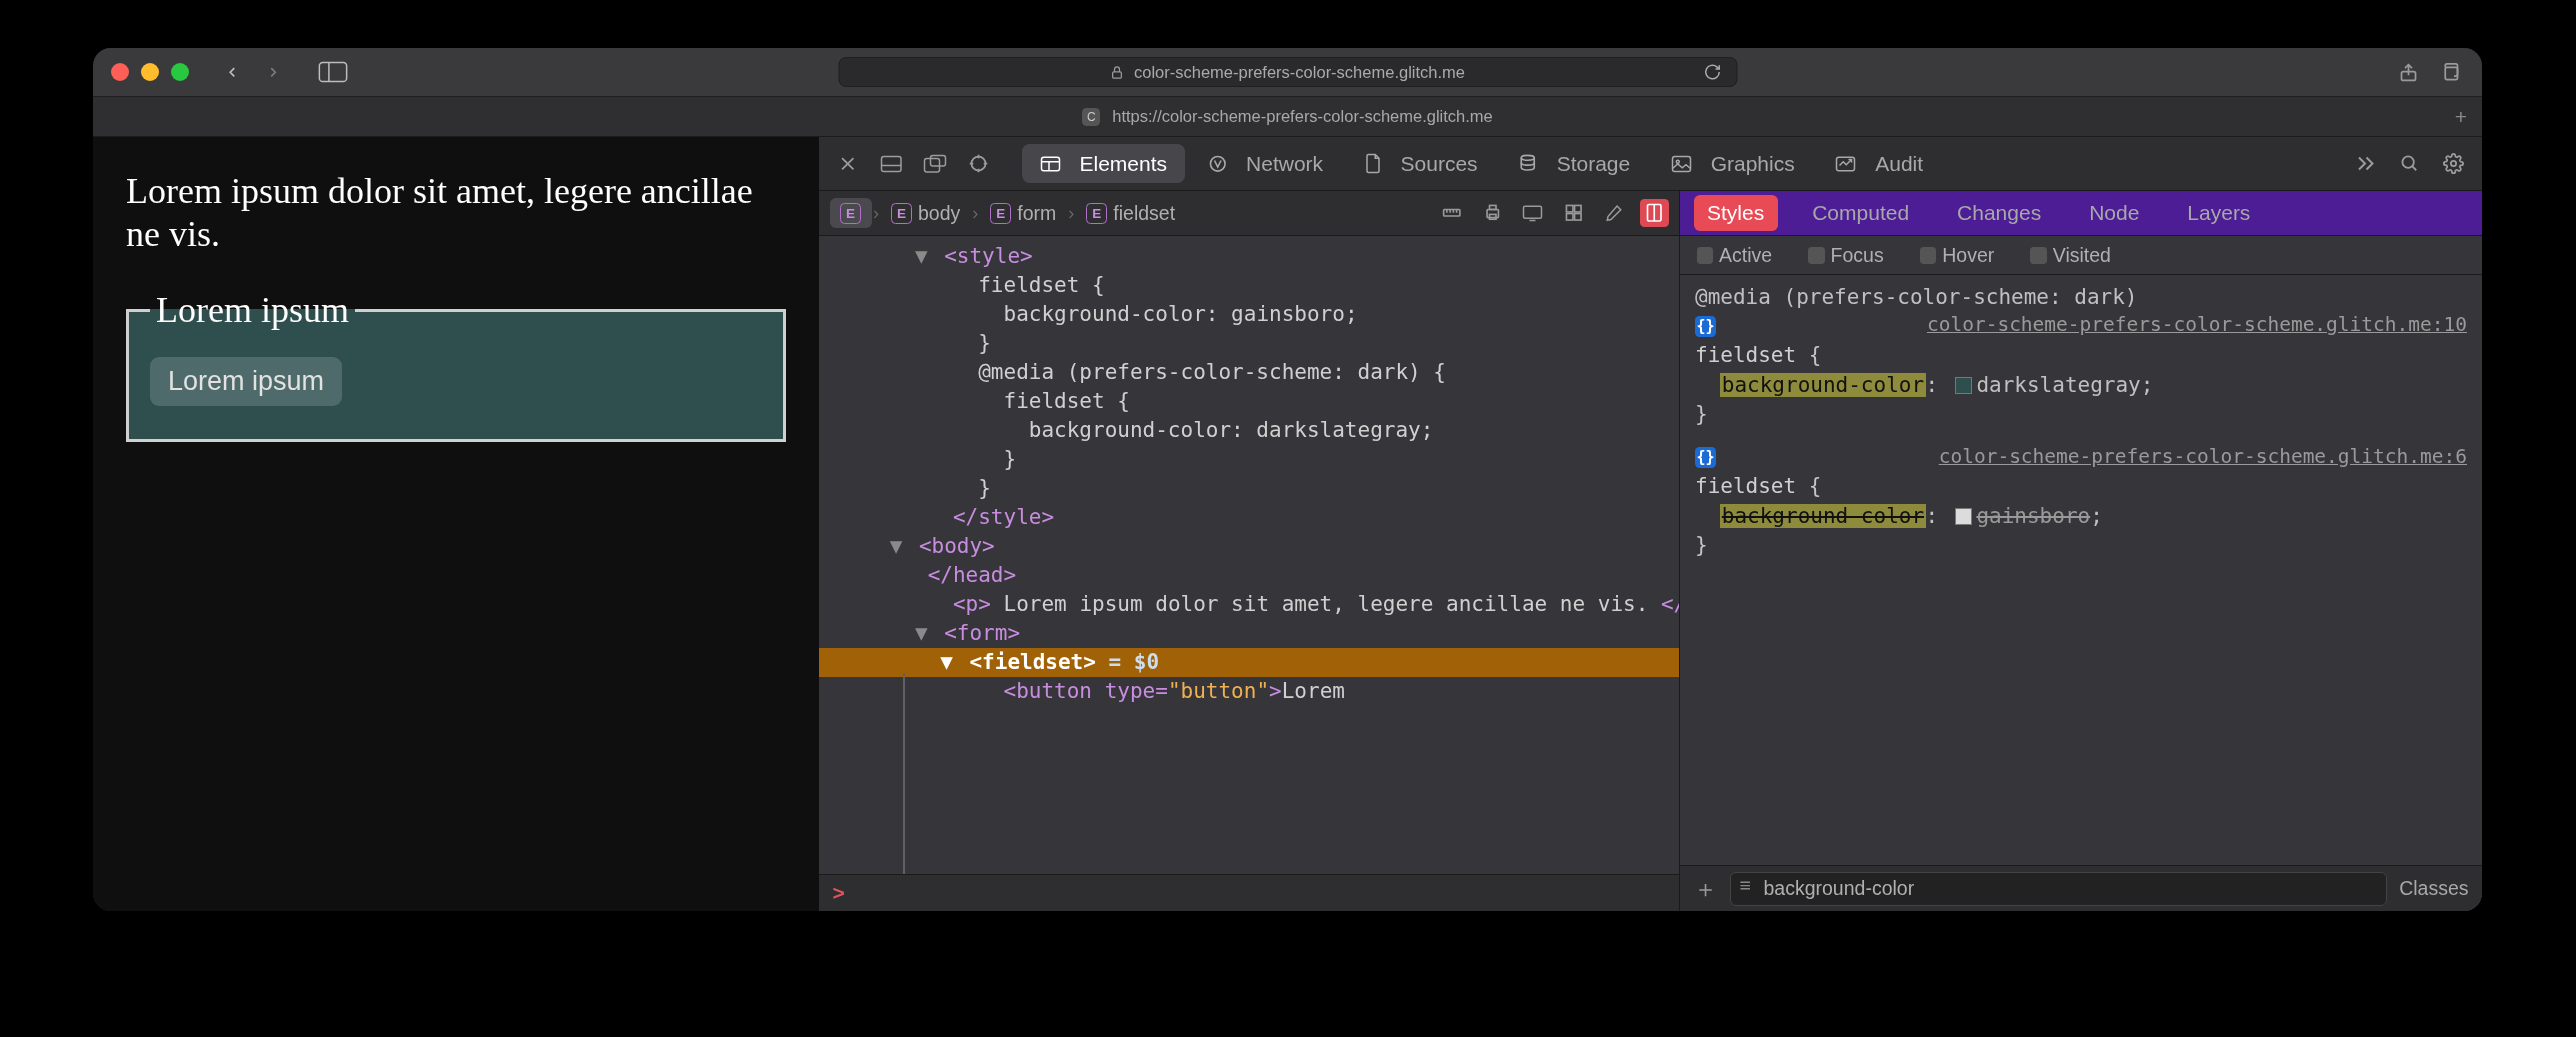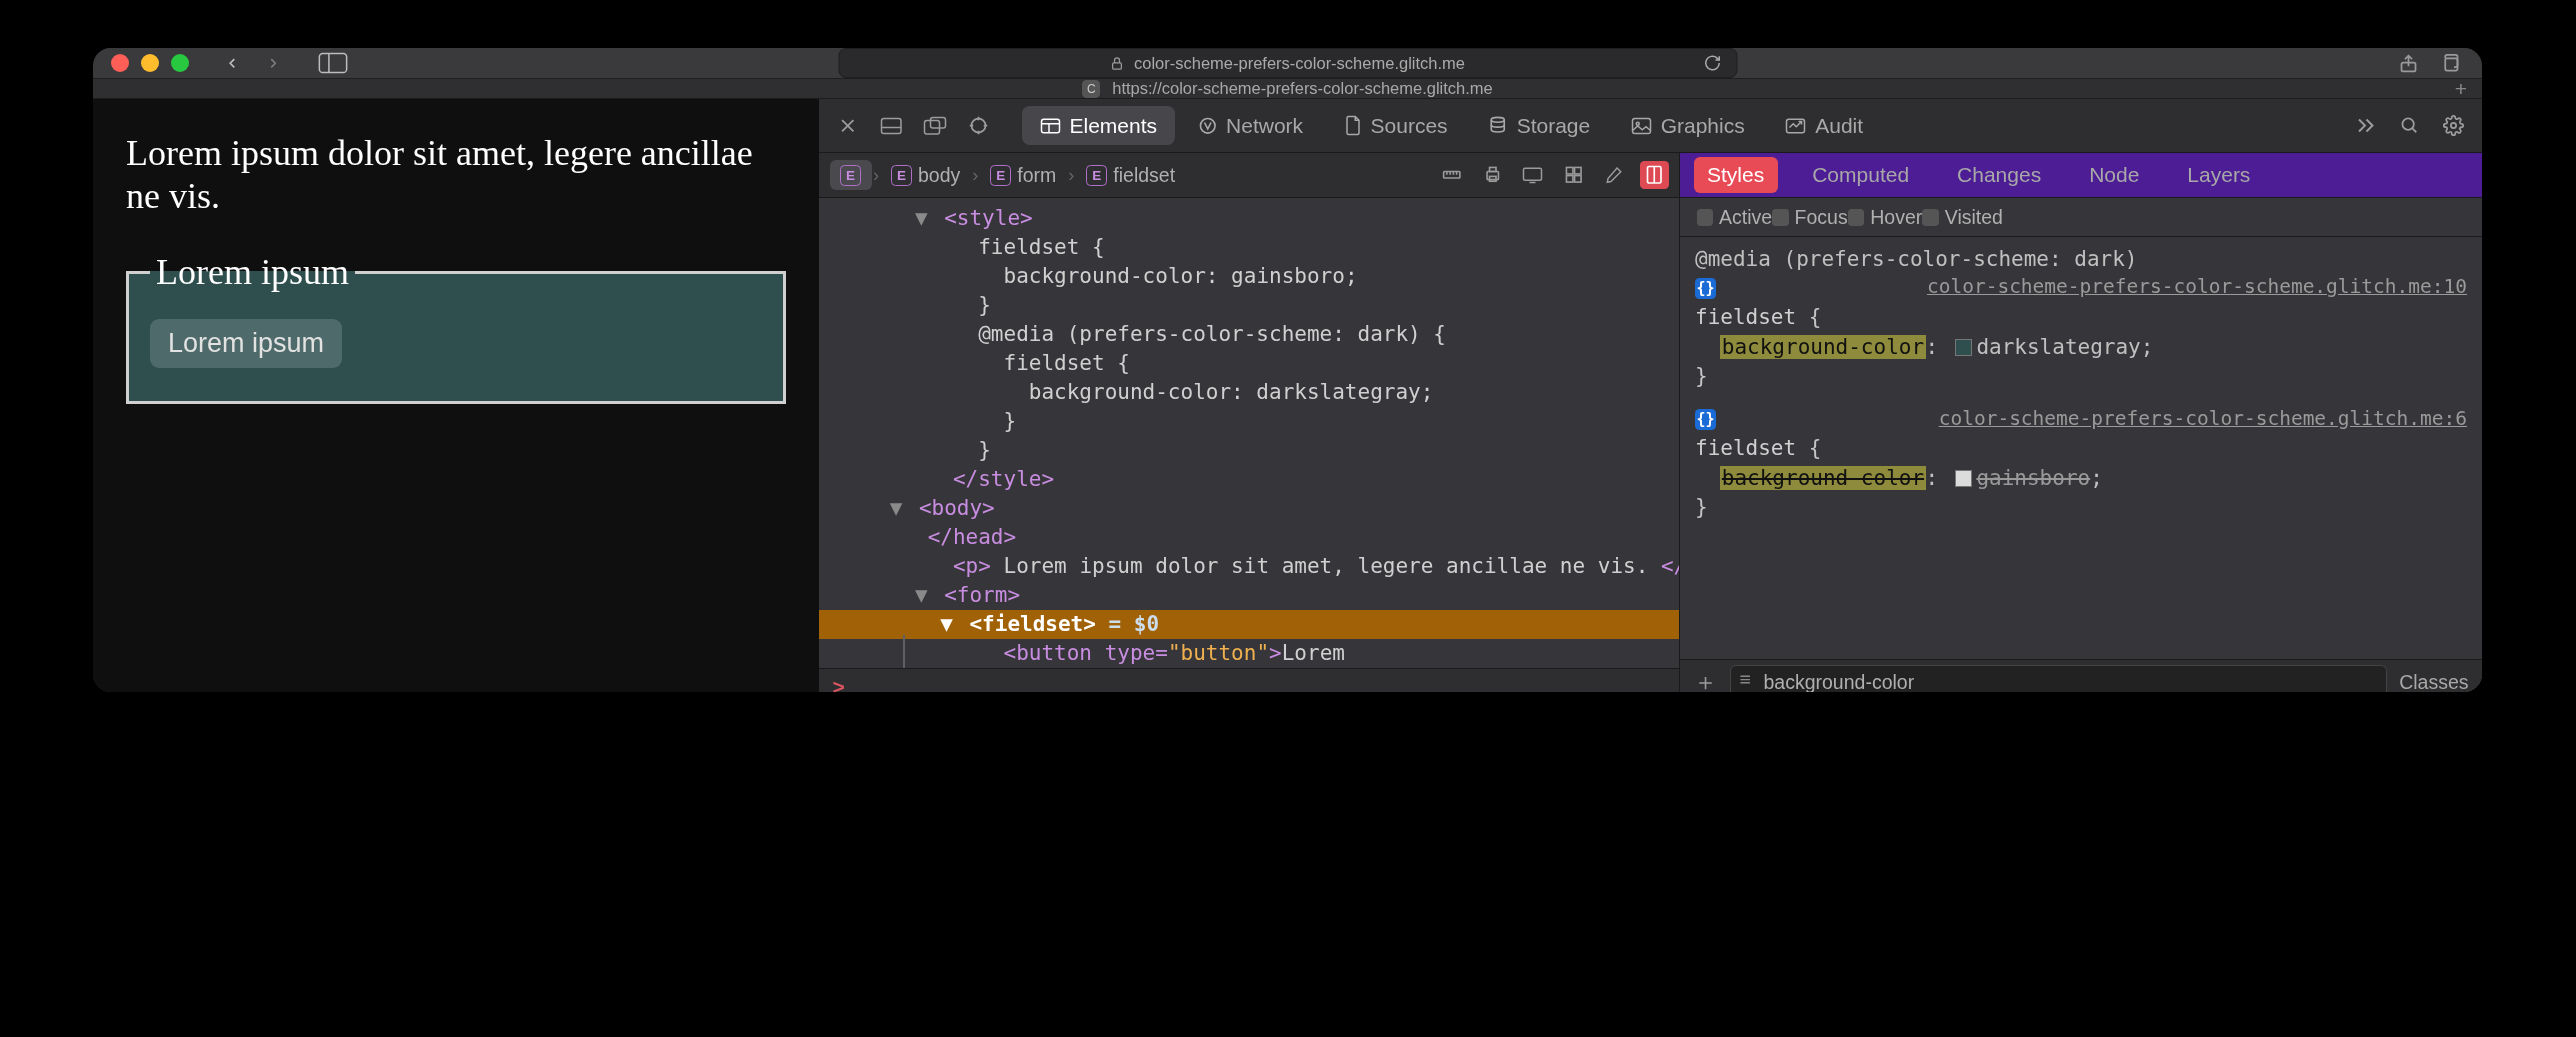--- a/index.html
+++ b/index.html
@@ -9,21 +9,21 @@
     width: 2576px;
     height: 1038px;
     position: relative;
     color: #ddd;
   }
   .window {
     position: absolute;
     left: 93px;
     top: 48px;
     width: 2389px;
-    height: 644px;
+    height: 863px;
     background: #2b2b2b;
     border-radius: 18px;
     box-shadow: 0 22.5px 60px rgba(0,0,0,.6);
     overflow: hidden;
     display: flex;
     flex-direction: column;
   }
   
   .titlebar {
     height: 49px;
@@ -124,21 +124,21 @@
     gap: 13.5px;
     background: #2e2e30;
     border-bottom: 0.7px solid #1a1a1a;
   }
   .dt-icon {
     width: 30px; height: 30px; display: flex; align-items: center; justify-content: center;
     color: #9c9c9c;
   }
   .dt-tabs { display: flex; gap: 4.5px; margin-left: 15px; }
   .dt-tab {
-    display: flex; align-items: center; gap: 9px;
+    display: flex; align-items: center; gap: 19px;
     padding: 7.5px 18px;
     border-radius: 7.5px;
     color: #a8a8a8;
     font-size: 21px;
   }
   .dt-tab.active { background: #47474b; color: #fff; }
   .dt-top-right { margin-left: auto; display: flex; gap: 13.5px; }
 
   .dt-main { flex: 1; display: flex; }
   .dt-left {
@@ -217,21 +217,21 @@
     padding: 0 13.5px; gap: 21px;
     background: #4c1d95;
     border-bottom: 0.7px solid #1a1a1a;
     font-size: 21px;
     color: #a8a8a8;
   }
   .styles-tab { padding: 6px 13.5px; border-radius: 6px; }
   .styles-tab.active { background: #e84b56; color: #fff; }
   .pseudo-row {
     height: 39px;
-    display: flex; align-items: center; 
+    display: flex; align-items: center; gap: 36px;
     padding: 0 16.5px;
     font-size: 19.5px;
     color: #b0b0b0;
     border-bottom: 0.7px solid #1a1a1a;
   }
   .pseudo-cb { width: 16.5px; height: 16.5px; border-radius: 3.7px; background: #555; margin-right: 6px; display: inline-block; vertical-align: -2.2px; }
   .rules {
     flex: 1;
     font-family: "SF Mono", Menlo, monospace;
     font-size: 21px;

